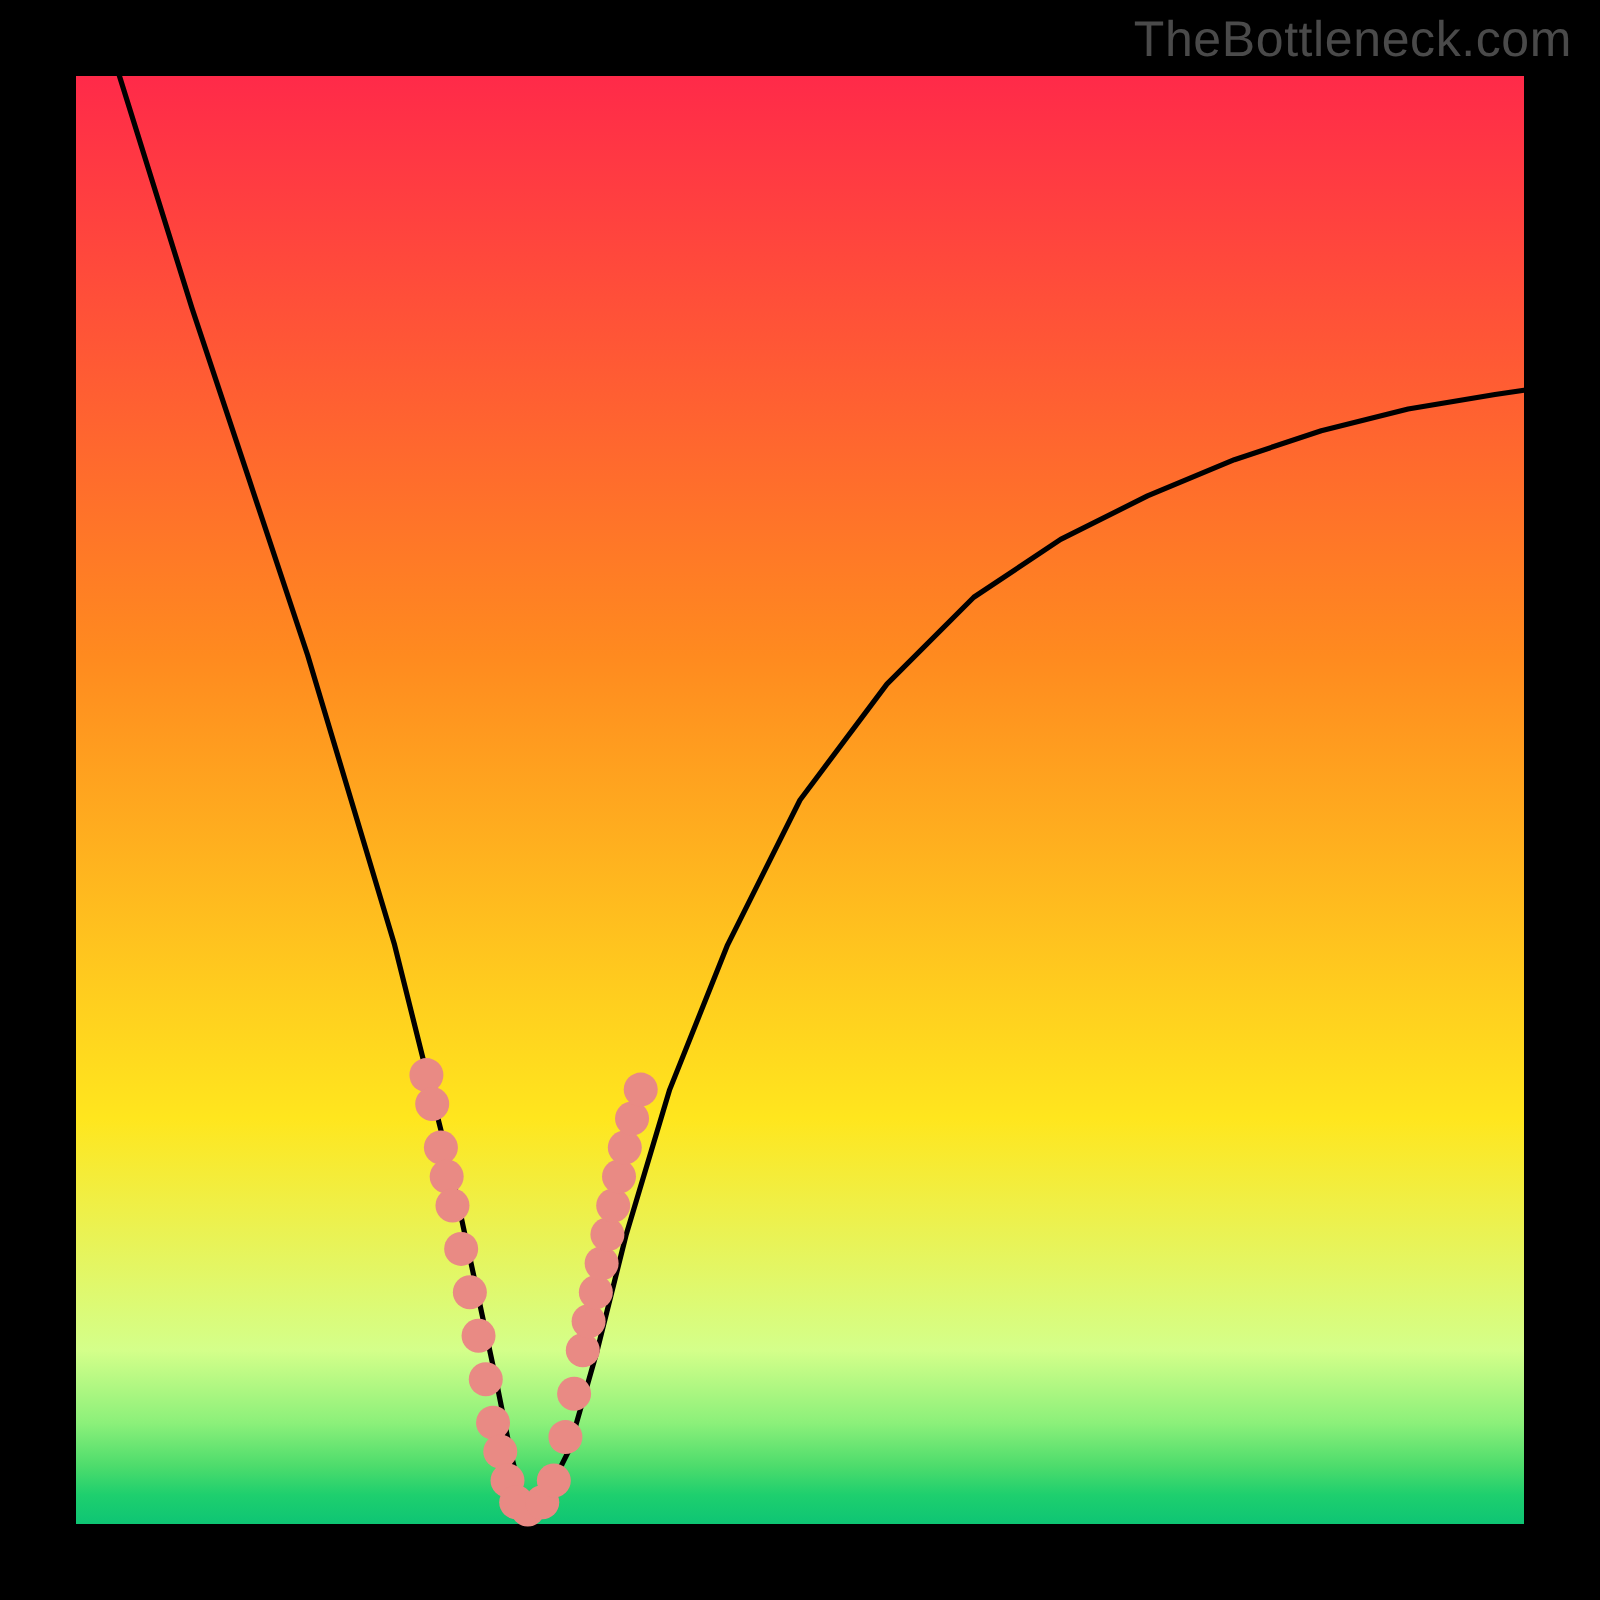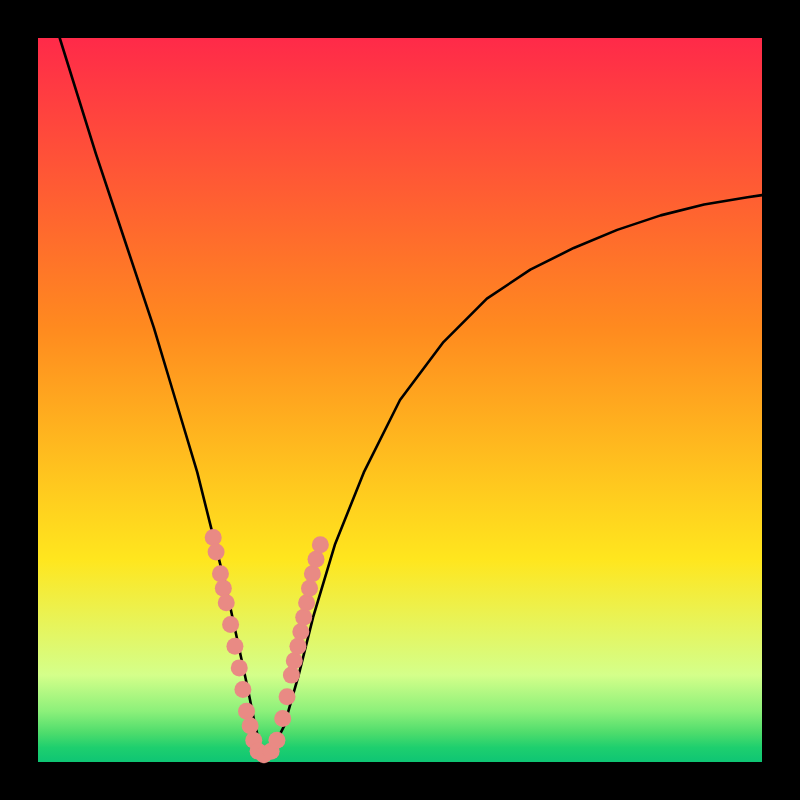--- a/index.html
+++ b/index.html
@@ -30,20 +30,21 @@
   svg {
     position: absolute;
     top: 0;
     left: 0;
   }
 </style>
 </head>
 <body>
 <div class="frame">
 
+<div class="watermark">TheBottleneck.com</div>
 
 <svg id="chart-svg" width="800" height="800" viewBox="0 0 800 800">
   <defs>
     <linearGradient id="bg-grad" x1="0" y1="0" x2="0" y2="1">
       <stop id="g-red" offset="0%" stop-color="#ff2a49"></stop>
       <stop id="g-orange" offset="40%" stop-color="#ff8a1f"></stop>
       <stop id="g-yellow" offset="72%" stop-color="#ffe61e"></stop>
       <stop id="g-pale" offset="88%" stop-color="#d4ff8a"></stop>
       <stop id="g-green1" offset="93%" stop-color="#8cf07a"></stop>
       <stop id="g-green2" offset="96%" stop-color="#4ddc6c"></stop>

